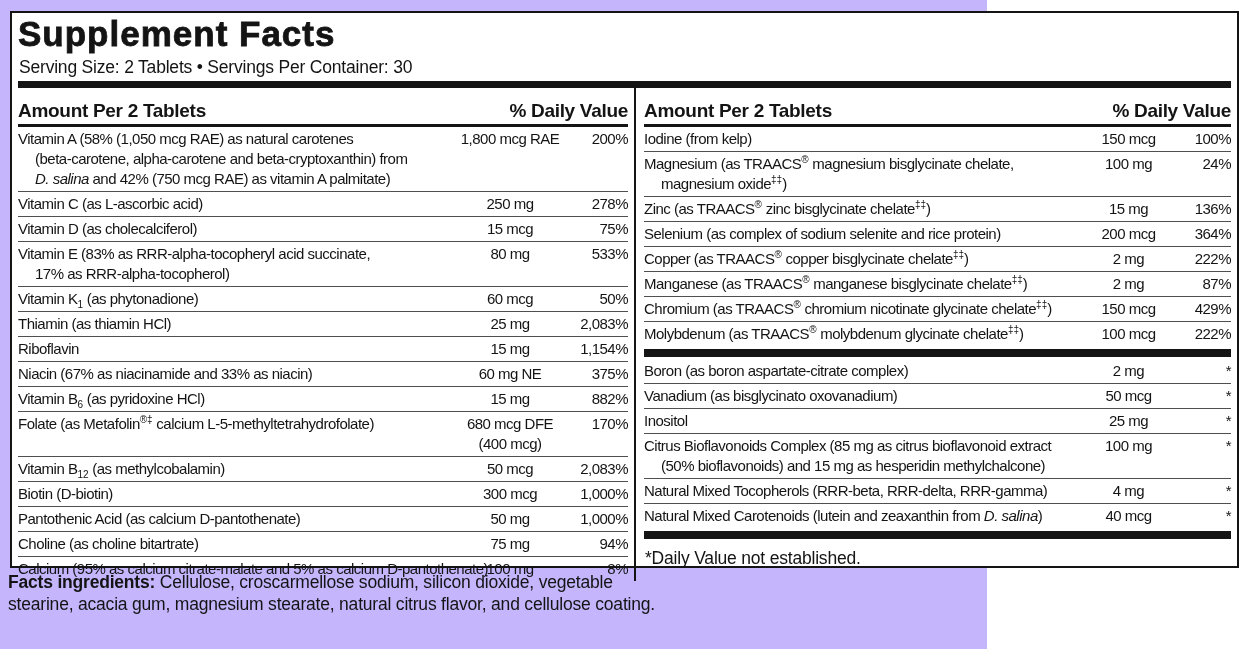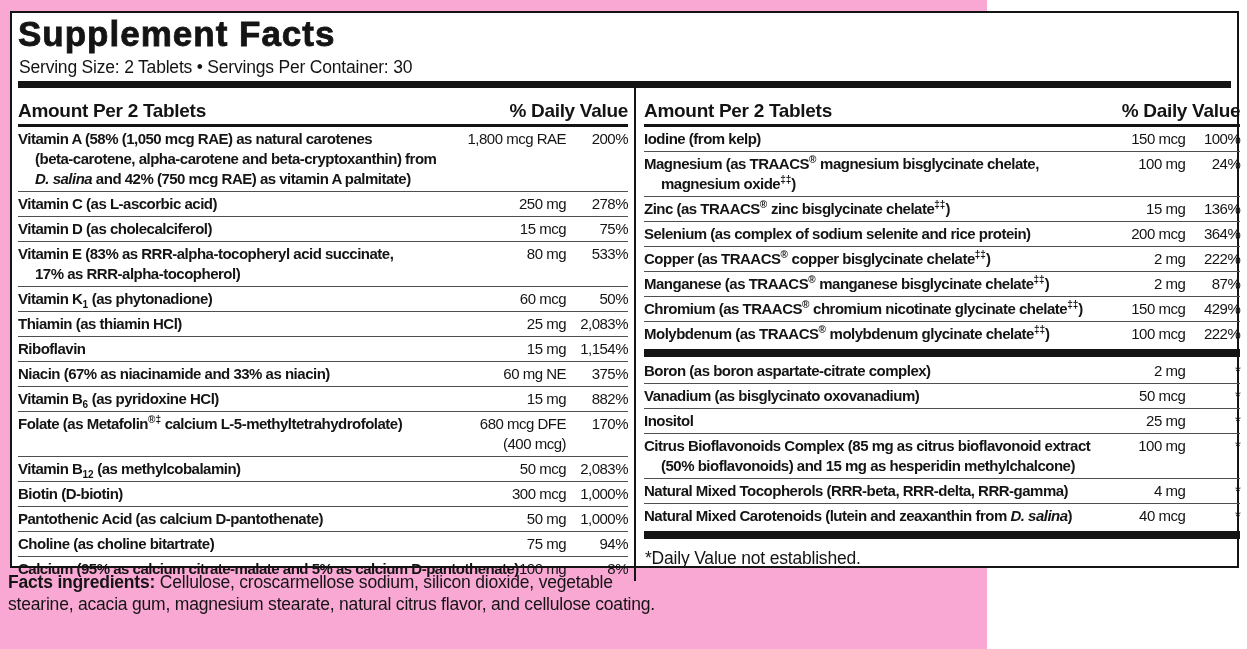--- a/index.html
+++ b/index.html
@@ -2,21 +2,21 @@
 <html><head>
 <meta charset="utf-8">
 <style>
   html, body { margin:0; padding:0; background:#ffffff; }
   body {
     width:1247px; height:649px; overflow:hidden;
     font-family:"Liberation Sans", sans-serif;
     color:#141414;
     -webkit-font-smoothing:antialiased;
   }
-  .stage { position:relative; width:987px; height:649px; background:#f9a8d4; }
+  .stage { position:relative; width:987px; height:649px; background:#c4b5fd; }
 
   .panel {
     position:absolute; left:10px; top:11px;
     width:1229px; height:557px;
     border:2.5px solid #141414;
     box-sizing:border-box;
     padding:2px 6px 0 6px;
     background:#fff;
   }
 
@@ -47,23 +47,23 @@
 
   .rows {}
   .frow {
     display:flex; align-items:flex-start;
     font-size:15px; letter-spacing:-0.5px; line-height:20px;
     padding:2px 0;
     border-top:1.5px solid #4f4f4f;
   }
   .rows .frow:first-child { border-top:none; }
   .fname { flex:1; min-width:0; }
-  .fname div { white-space:nowrap;font-weight:bold; }
+  .fname div { white-space:nowrap; }
   .fname .cont { padding-left:17px; }
-  .famt { width:112px; text-align:right; white-space:nowrap; }
+  .famt { width:112px; text-align:center; white-space:nowrap; }
   .fdv  { width:62px;  text-align:right; white-space:nowrap; }
   .col-right .famt { width:95px; }
   .col-right .fdv  { width:55px; }
 
   sup { font-size:10px; line-height:0; vertical-align:super; letter-spacing:0; }
   sub { font-size:10px; line-height:0; vertical-align:sub; letter-spacing:0; }
   i { font-style:italic; }
 
   .col-right .bar.mid { height:8px; margin:3px 0 2px 0; }
   .footnote {

